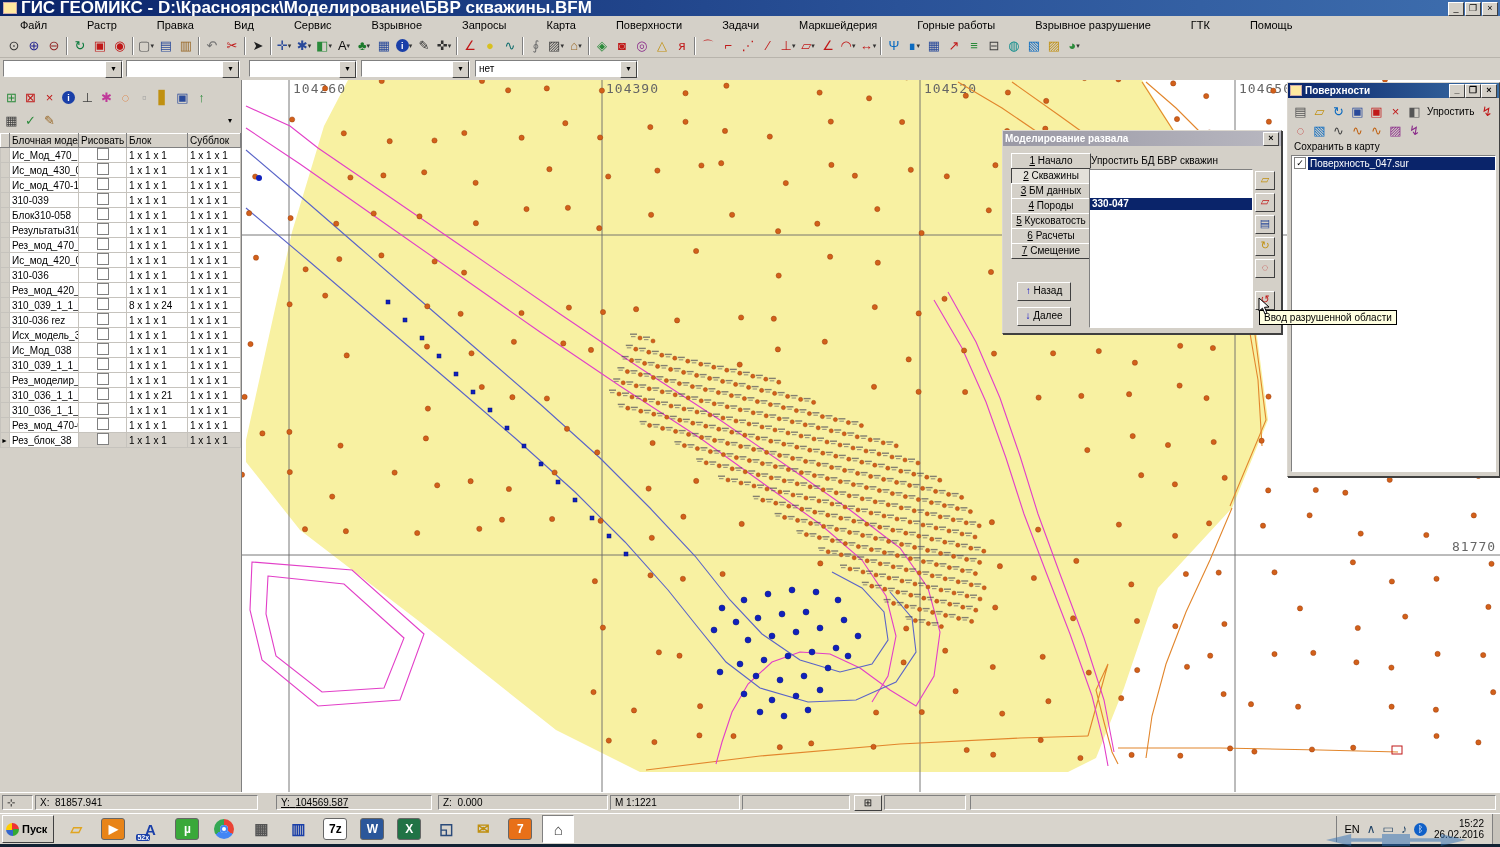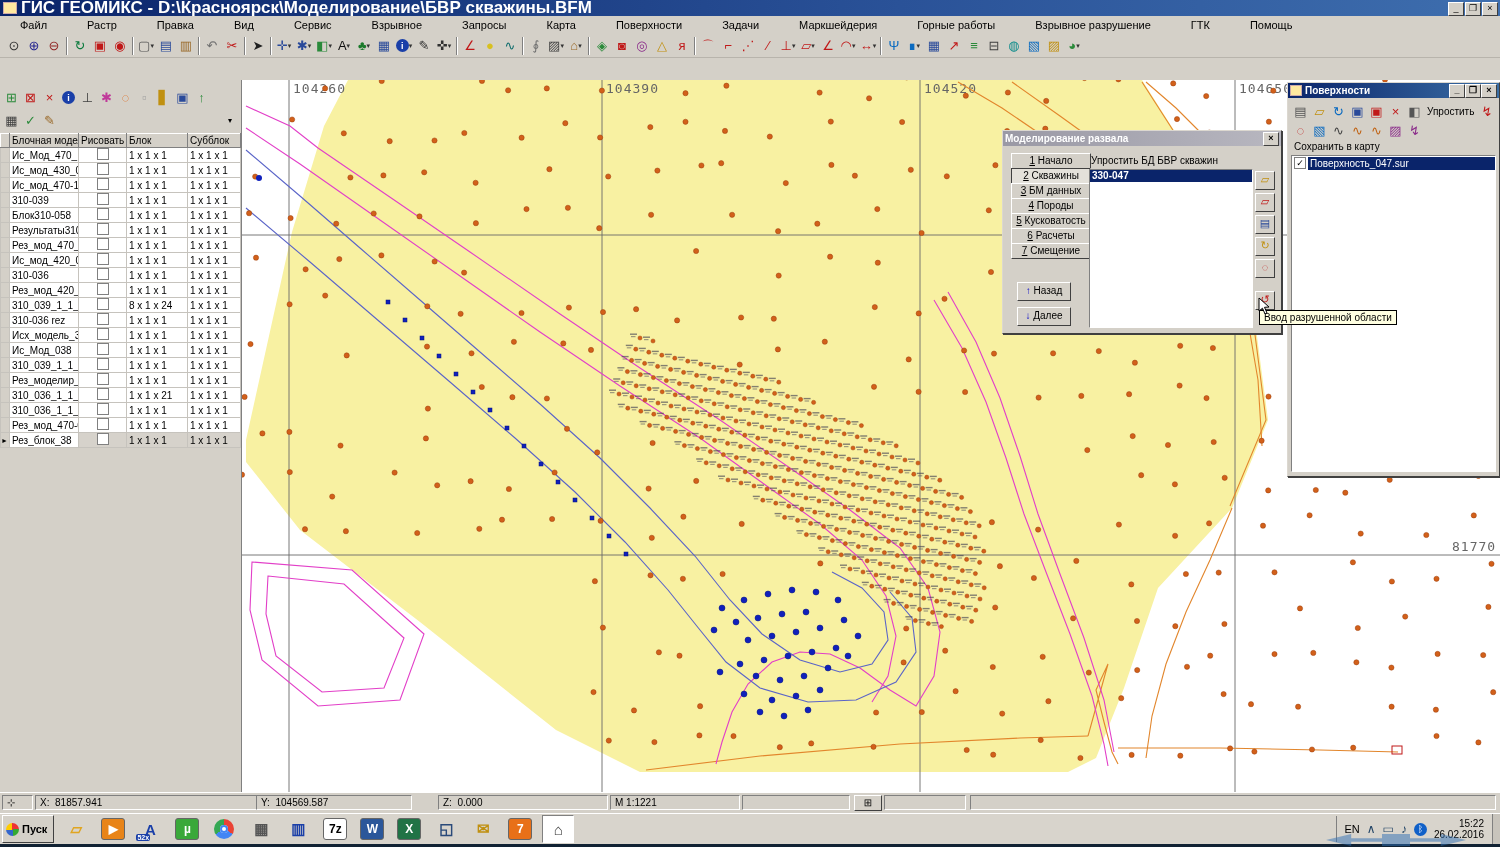--- a/index.html
+++ b/index.html
@@ -57,21 +57,21 @@
   #dlg .ftitle{background:linear-gradient(90deg,#9a99a5,#b8b7c0);color:#fff;}
   .stepbtn{position:absolute;left:8px;width:78px;height:14px;background:#d4d0c8;
            border:1px solid;border-color:#fff #404040 #404040 #fff;font-size:10px;text-align:center;line-height:13px;}
   .stepbtn.active{border-color:#404040 #fff #fff #404040;background:#e4e1da;}
   .navbtn{position:absolute;left:14px;width:52px;height:17px;background:#d4d0c8;
           border:1px solid;border-color:#fff #404040 #404040 #fff;font-size:10px;text-align:center;line-height:16px;}
   .navbtn b{color:#0000c8;font-weight:bold;}
   .sidebtn{position:absolute;left:252px;width:18px;height:17px;background:#d4d0c8;
            border:1px solid;border-color:#fff #404040 #404040 #fff;font-size:11px;text-align:center;line-height:15px;}
   #dlglist{position:absolute;left:86px;top:38px;width:162px;height:157px;}
-  .lrow{height:12px;line-height:12px;padding-left:2px;font-size:10px;white-space:nowrap;overflow:hidden;}
+  .lrow{height:12px;line-height:12px;padding-left:2px;font-size:10px;white-space:nowrap;overflow:hidden;margin-top:28px;}
   .lrow.sel{background:#0a246a;color:#fff;font-weight:bold;}
   
   #surf{left:1287px;top:82px;width:211px;height:393px;z-index:25;}
   #surf .ftitle{background:linear-gradient(90deg,#0a246a,#3a6ea5);}
   #surf .tbtn{width:19px;height:18px;}
   .surflist{position:absolute;left:3px;top:72px;width:203px;height:315px;}
   .surfitem{display:flex;align-items:center;height:14px;}
   .surfitem .txt{flex:1;background:#0a246a;color:#fff;font-size:10px;padding-left:2px;height:13px;line-height:13px;}
   
   #tip{left:1259px;top:310px;background:#ffffe1;border:1px solid #000;padding:1px 4px;font-size:10px;z-index:40;white-space:nowrap;}
@@ -314,20 +314,27 @@
       </span>
       <span class="tbtn">
         <span style="color: rgb(192, 144, 16);">▨</span>
       </span>
       <span class="tbtn">
         <span style="color: rgb(42, 138, 58);">◕</span>
         <span class="dd">▾</span>
       </span>
     </div>
 
+  <div class="abs" id="filterbar">
+      <div class="combo" style="left: 3px; width: 120px;"><span></span><span class="cbtn">▼</span></div>
+      <div class="combo" style="left: 126px; width: 114px;"><span></span><span class="cbtn">▼</span></div>
+      <div class="combo" style="left: 249px; width: 108px;"><span></span><span class="cbtn">▼</span></div>
+      <div class="combo" style="left: 361px; width: 109px;"><span></span><span class="cbtn">▼</span></div>
+      <div class="combo" style="left: 475px; width: 163px;"><span>нет</span><span class="cbtn">▼</span></div>
+    </div>
 
   <div class="abs" id="leftpanel">
     <div class="ptool" id="ptool1" style="top:8px;">
         <span class="tbtn">
           <span style="color: rgb(42, 138, 58);">⊞</span>
         </span>
         <span class="tbtn">
           <span style="color: rgb(192, 24, 24);">⊠</span>
         </span>
         <span class="tbtn">
@@ -1930,21 +1937,21 @@
           <span class="cbx" style="text-align: center; font-size: 9px; line-height: 10px; margin: 0px 2px;">✓</span>
           <span class="txt">Поверхность_047.sur</span>
         </div>
       </div>
   </div>
 
   <div class="abs" id="statusbar">
     <div class="spanel" style="left:2px;width:31px;">⊹</div>
     <div class="spanel" style="left:35px;width:223px;">
       <span>X:</span>&nbsp;&nbsp;<span>81857.941</span></div>
-    <div class="spanel" style="left:256px;width:156px;">
+    <div class="spanel" style="left:276px;width:156px;text-decoration:underline;">
       <span>Y:</span>&nbsp;&nbsp;<span>104569.587</span></div>
     <div class="spanel" style="left:438px;width:170px;">
       <span>Z:</span>&nbsp;&nbsp;<span>0.000</span></div>
     <div class="spanel" style="left:610px;width:130px;">
       <span>М 1:1221</span></div>
     <div class="spanel" style="left:742px;width:108px;"></div>
     <div class="raised abs" style="left:854px;top:2px;width:26px;height:14px;text-align:center;font-size:10px;line-height:13px;">⊞</div>
     <div class="spanel" style="left:884px;width:82px;"></div>
     <div class="spanel" style="left:970px;width:526px;"></div>
   </div>

